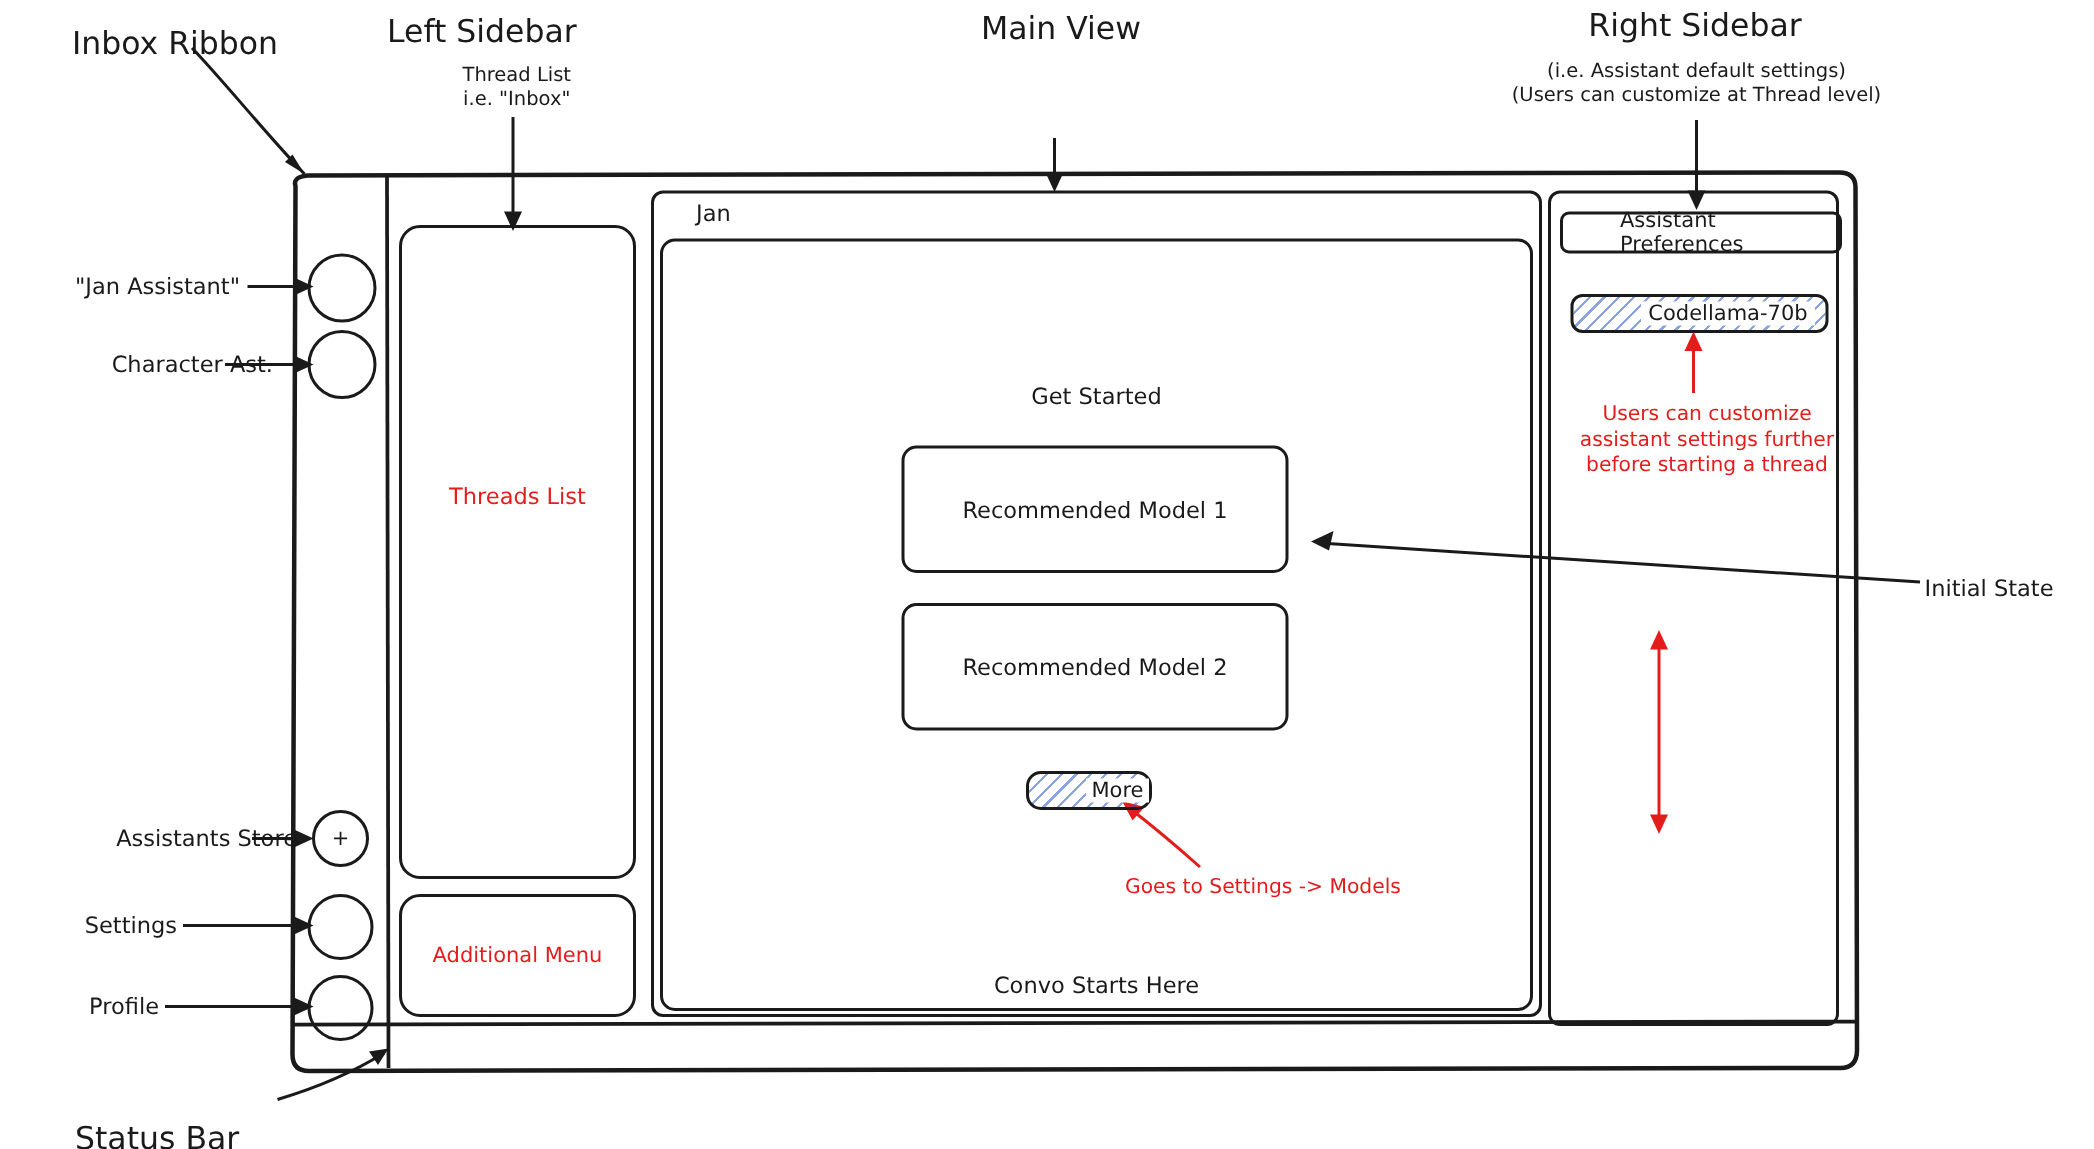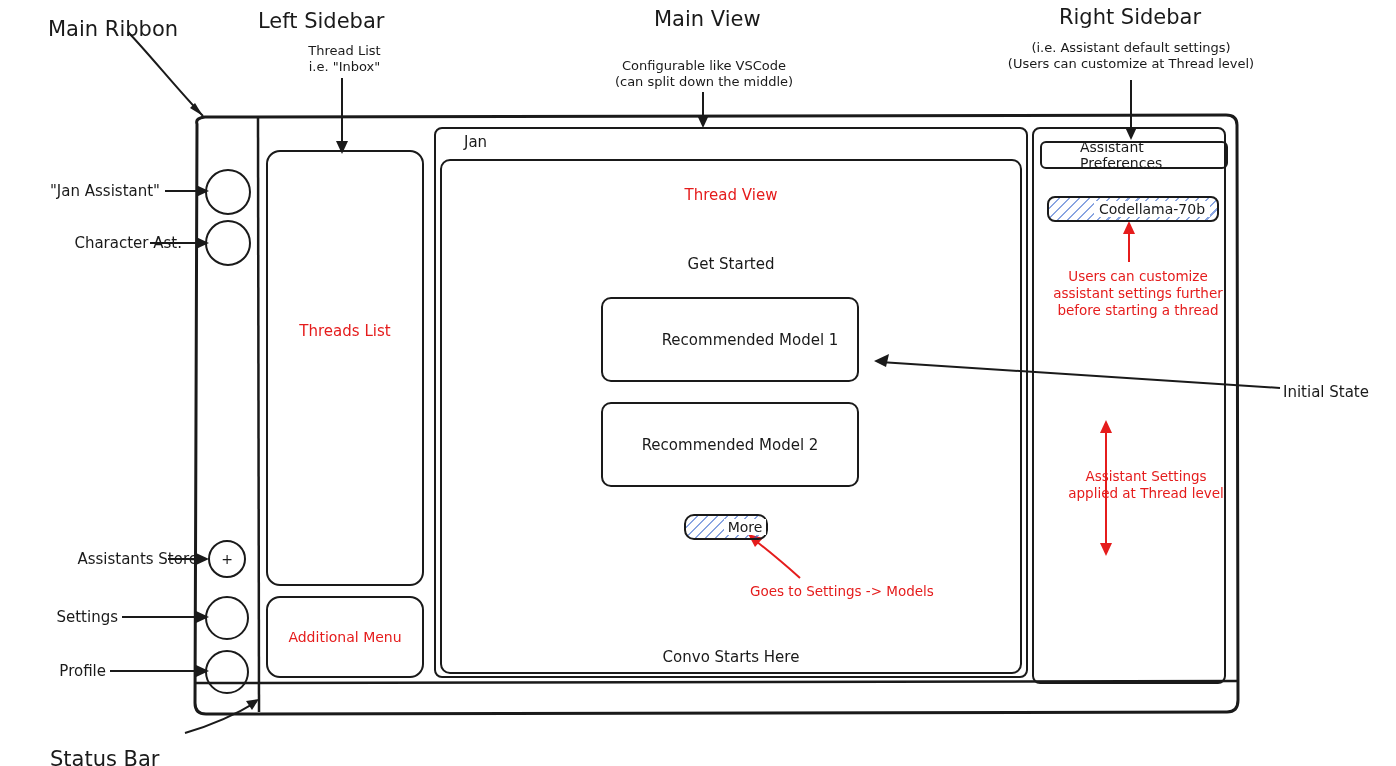--- a/index.html
+++ b/index.html
@@ -152,55 +152,52 @@
   <div class="circ" style="left:208px; top:540px; width:38px; height:38px; font-size:14px;">
     <span>+</span>
   </div>
   <div class="circ" style="left:205px; top:596px; width:44px; height:44px;"></div>
   <div class="circ" style="left:205px; top:650px; width:44px; height:44px;"></div>
 
   <div class="lbl red center" style="left:266px; top:322px; width:158px; font-size:15px;">Threads List</div>
 
   <div class="lbl red center" style="left:266px; top:629px; width:158px; font-size:14px;">Additional Menu</div>
 
-  <div class="lbl red center" style="left:440px; top:186px; width:582px; font-size:15px;">Thread View</div>
 
   <div class="lbl center" style="left:440px; top:255px; width:582px; font-size:15px;">Get Started</div>
 
   <div class="box" style="left:601px; top:297px; width:258px; height:85px; border-radius:10px;"></div>
-  <div class="lbl center" style="left:601px; top:331px; width:258px; font-size:15px;margin-left:20px;">Recommended Model 1</div>
+  <div class="lbl center" style="left:601px; top:331px; width:258px; font-size:15px;">Recommended Model 1</div>
 
   <div class="box" style="left:601px; top:402px; width:258px; height:85px; border-radius:10px;"></div>
   <div class="lbl center" style="left:601px; top:436px; width:258px; font-size:15px;">Recommended Model 2</div>
 
   <div class="pillbox hatch" style="left:684px; top:514px; width:84px; height:26px; font-size:14px;">
     <span style="background:#ffffff; padding:0 4px;text-align:right;">More</span>
   </div>
 
   <div class="lbl center" style="left:440px; top:648px; width:582px; font-size:15px;">Convo Starts Here</div>
 
   <div class="pillbox" style="left:1040px; top:141px; width:188px; height:28px; border-radius:6px; font-size:14px;">
     <span>Assistant Preferences</span>
   </div>
 
   <div class="pillbox hatch" style="left:1047px; top:196px; width:172px; height:26px; border-radius:8px; font-size:14px;">
     <span style="background:#ffffff; padding:0 5px;">Codellama-70b</span>
   </div>
 
-  <div class="lbl" style="left:48px; top:16px; font-size:21px;">Main Ribbon</div>
+  <div class="lbl" style="left:48px; top:16px; font-size:21px;">Inbox Ribbon</div>
 
   <div class="lbl" style="left:258px; top:8px; font-size:21px;text-align:center;">Left Sidebar</div>
 
   <div class="lbl center" style="left:262px; top:43px; width:165px; font-size:13px;">Thread List
 i.e. "Inbox"</div>
 
   <div class="lbl" style="left:654px; top:6px; font-size:21px;">Main View</div>
 
-  <div class="lbl center" style="left:600px; top:58px; width:208px; font-size:13px;">Configurable like VSCode
-(can split down the middle)</div>
 
   <div class="lbl center" style="left:978px; top:40px; width:306px; font-size:13px;">(i.e. Assistant default settings)
 (Users can customize at Thread level)</div>
 
   <div class="lbl" style="left:1032px; top:4px; width:196px; text-align:center; font-size:21px;">Right Sidebar</div>
 
   <div class="lbl right" style="left:10px; top:182px; width:150px; font-size:15px;">"Jan Assistant"</div>
 
   <div class="lbl right" style="left:0px; top:234px; width:146px; font-size:15px;margin-left:36px;">Character Ast.</div>
 
@@ -211,18 +208,16 @@
   <div class="lbl right" style="left:0px; top:662px; width:106px; font-size:15px;">Profile</div>
 
   <div class="lbl" style="left:50px; top:746px; font-size:21px;text-align:right;">Status Bar</div>
 
   <div class="lbl" style="left:1283px; top:383px; font-size:15px;">Initial State</div>
 
   <div class="lbl red center" style="left:1030px; top:268px; width:216px; font-size:13.5px;">Users can customize
 assistant settings further
 before starting a thread</div>
 
-  <div class="lbl red center" style="left:1048px; top:468px; width:196px; font-size:13.5px;">Assistant Settings
-applied at Thread level</div>
 
   <div class="lbl red" style="left:750px; top:583px; font-size:13.5px;">Goes to Settings -&gt; Models</div>
 
 </div>
 
 </body></html>

